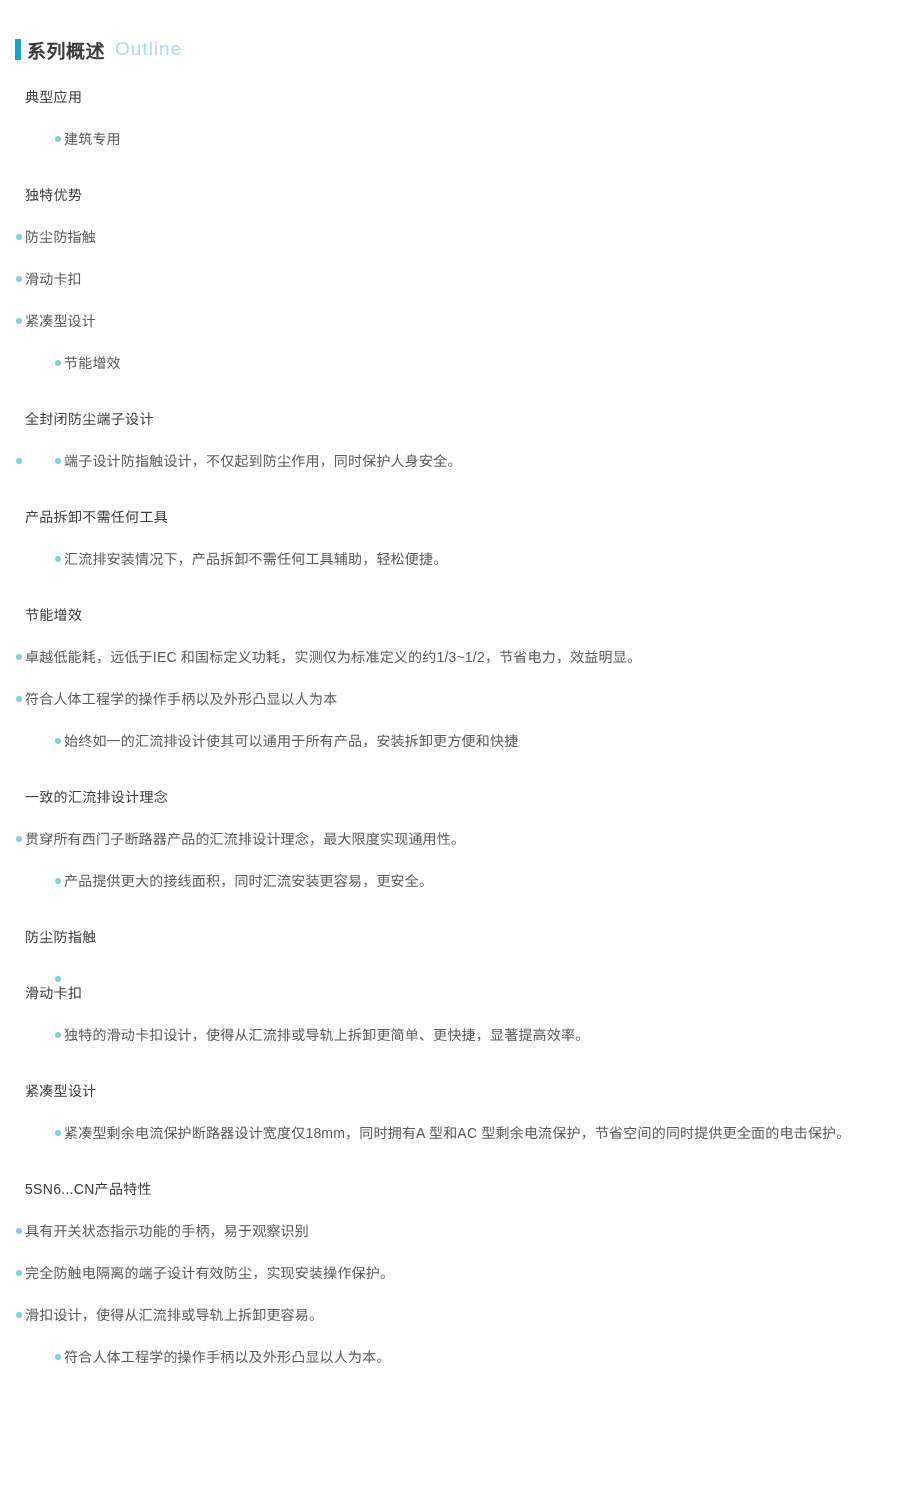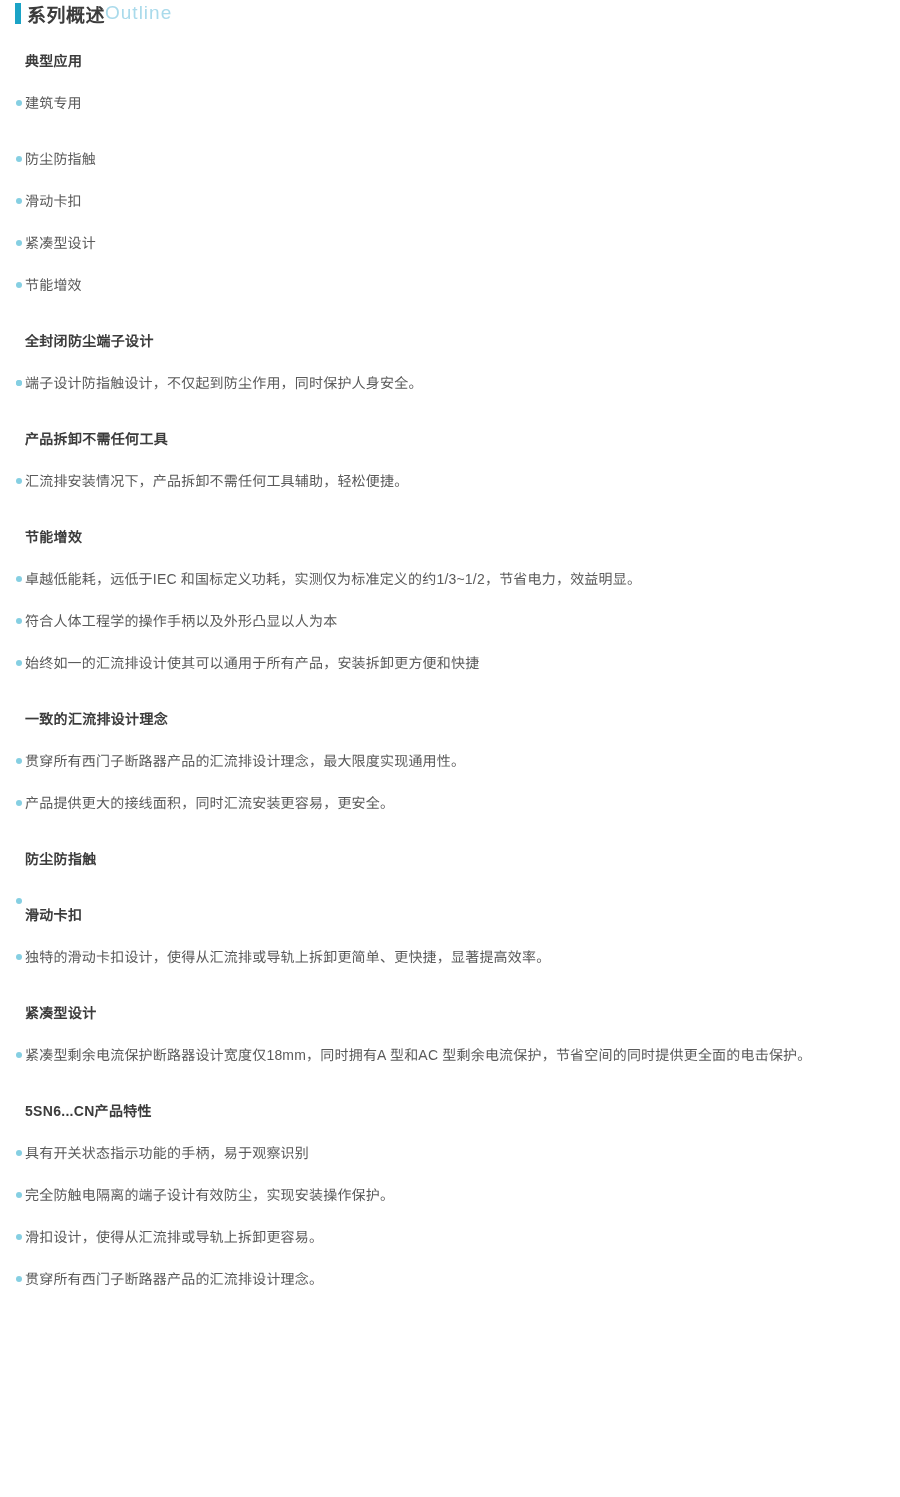--- a/index.html
+++ b/index.html
@@ -13,20 +13,21 @@
   }
   * { margin: 0; padding: 0; box-sizing: border-box; }
   html, body {
     background: var(--page-bg);
     font-family: "Liberation Sans", "DejaVu Sans", sans-serif;
   }
   .page {
     width: 900px;
     min-height: 1497px;
     background: var(--page-bg);
+    padding-top: 36px;
     overflow: hidden;
   }
   .page-title {
     display: flex;
     align-items: center;
     margin-left: 15px;
     height: 26px;
   }
   .accent-bar {
     display: inline-block;
@@ -37,44 +38,45 @@
   }
   .title-cn {
     font-size: 19px;
     font-weight: bold;
     color: var(--heading-text);
     letter-spacing: 0.5px;
   }
   .title-en {
     font-size: 19px;
     color: var(--outline-text);
+    margin-left: 10px;
     letter-spacing: 1px;
   }
   .sections { margin-top: 26px; }
   .section { margin-bottom: 38px; }
   .section-heading {
     font-size: 14px;
-    font-weight: bold;
+    font-weight: normal;
     color: var(--heading-text);
     margin-left: 25px;
     margin-bottom: 24px;
     line-height: 18px;
     letter-spacing: 0.3px;
   }
   .bullets { list-style: none; }
   .bullet-item {
     position: relative;
     padding-left: 25px;
     margin-bottom: 24px;
     font-size: 14px;
     color: var(--body-text);
     line-height: 18px;
     letter-spacing: 0.2px;
   }
-  .bullet-item:last-child { margin-bottom: 0; }
+  .bullet-item:last-child { margin-bottom: 0; margin-left: 39px; }
   .dot {
     position: absolute;
     left: 16px;
     top: 6px;
     width: 6px;
     height: 6px;
     border-radius: 50%;
     background: var(--bullet-dot);
   }
 </style>
@@ -95,20 +97,21 @@
       <h2 class="section-heading">典型应用</h2>
       <ul class="bullets">
         <li class="bullet-item">
           <span class="dot"></span>
           <span>建筑专用</span>
         </li>
       </ul>
     </section>
 
     <section class="section">
+      <h2 class="section-heading">独特优势</h2>
       <ul class="bullets">
         <li class="bullet-item">
           <span class="dot"></span>
           <span>防尘防指触</span>
         </li>
         <li class="bullet-item">
           <span class="dot"></span>
           <span>滑动卡扣</span>
         </li>
         <li class="bullet-item">
@@ -216,19 +219,19 @@
         <li class="bullet-item">
           <span class="dot"></span>
           <span>完全防触电隔离的端子设计有效防尘，实现安装操作保护。</span>
         </li>
         <li class="bullet-item">
           <span class="dot"></span>
           <span>滑扣设计，使得从汇流排或导轨上拆卸更容易。</span>
         </li>
         <li class="bullet-item">
           <span class="dot"></span>
-          <span>贯穿所有西门子断路器产品的汇流排设计理念。</span>
+          <span>符合人体工程学的操作手柄以及外形凸显以人为本。</span>
         </li>
       </ul>
     </section>
 
   </main>
 </div>
 
 </body></html>

